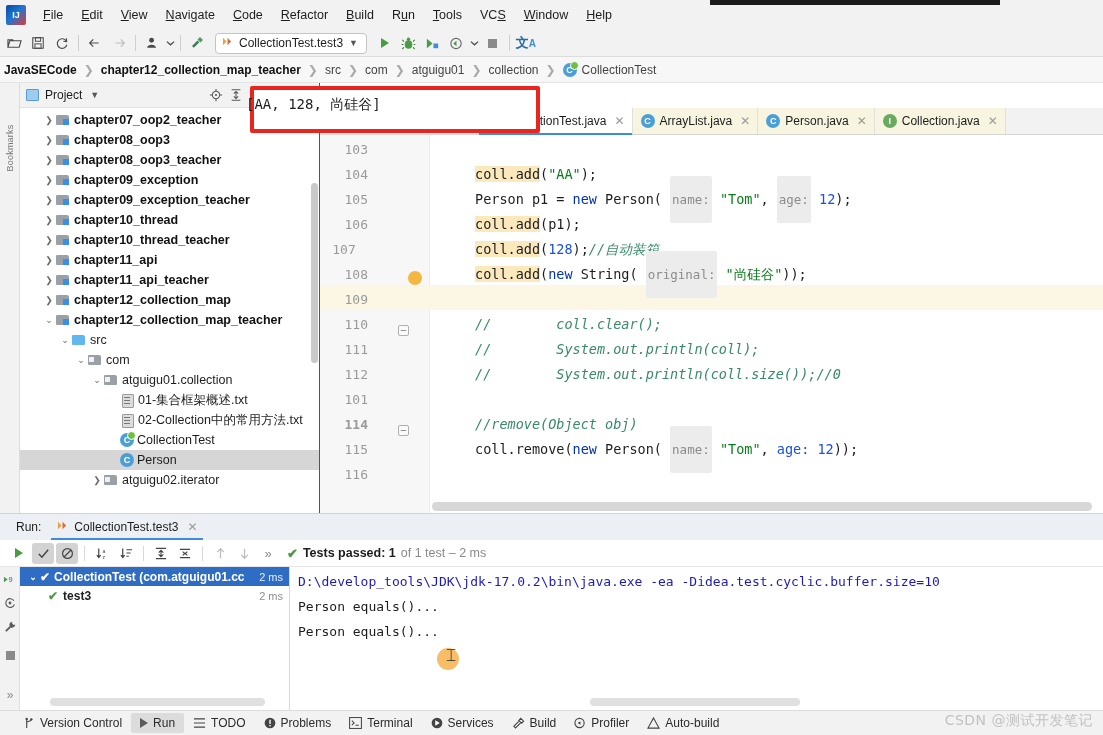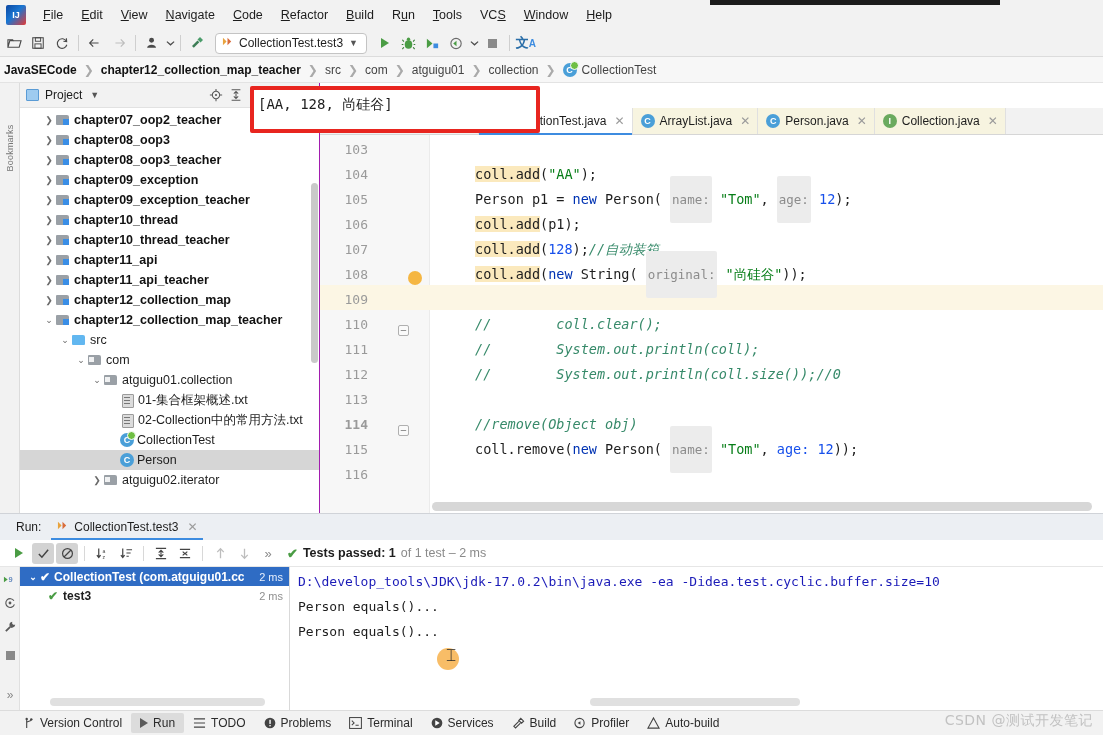--- a/index.html
+++ b/index.html
@@ -287,21 +287,21 @@
     font-size: 13px; color: #1d1d1d; padding: 2px 0 0 8px; overflow: hidden;
   }
   .cline { height: 25px; line-height: 25px; white-space: pre; }
   .cline.path { color: #1b1bb8; }
   .redbox {
     position: absolute; left: 250px; top: 86px; width: 290px; height: 47px;
     border: 4px solid #e8251f; border-radius: 2px; background: #ffffff;
     z-index: 6;
   }
   .redbox-text {
-    position: absolute; left: 258px; top: 96px; z-index: 7;
+    position: absolute; left: 246px; top: 96px; z-index: 7;
     font-family: "DejaVu Sans Mono", monospace; font-size: 14px; color: #1d1d1d;
     white-space: pre;
   }
   .cursor-blob {
     position: absolute; left: 437px; top: 648px; width: 22px; height: 22px;
     border-radius: 50%; background: rgba(247,178,76,.85); z-index: 8;
   }
   .cursor-ibeam {
     position: absolute; left: 446px; top: 645px; z-index: 9;
     color: #2a2a2a; font-size: 17px; font-family: "DejaVu Sans", sans-serif;
@@ -660,33 +660,33 @@
     <div class="fold" style="top:290px">–</div>
     <div id="code-host">
         <div class="lnum" style="top: 2px;">103</div>
         <div class="ln" style="top: 2px; left: 155px;"></div>
         <div class="lnum" style="top: 27px;">104</div>
         <div class="ln" style="top: 27px; left: 155px;"><span class="hl-call">coll.add</span>(<span class="tok-str">"AA"</span>);</div>
         <div class="lnum" style="top: 52px;">105</div>
         <div class="ln" style="top: 52px; left: 155px;">Person p1 = <span class="tok-kw">new</span> Person( <span class="tok-hint">name:</span> <span class="tok-str">"Tom"</span>, <span class="tok-hint">age:</span> <span class="tok-num">12</span>);</div>
         <div class="lnum" style="top: 77px;">106</div>
         <div class="ln" style="top: 77px; left: 155px;"><span class="hl-call">coll.add</span>(p1);</div>
-        <div class="lnum" style="top: 102px;">107</div>
+        <div class="lnum" style="top: 102px; text-align: center;">107</div>
         <div class="ln" style="top: 102px; left: 155px;"><span class="hl-call">coll.add</span>(<span class="tok-num">128</span>);<span class="tok-cmt">//自动装箱</span></div>
         <div class="lnum" style="top: 127px;">108</div>
         <div class="ln" style="top: 127px; left: 155px;"><span class="hl-call">coll.add</span>(<span class="tok-kw">new</span> String( <span class="tok-hint">original:</span> <span class="tok-str">"尚硅谷"</span>));</div>
         <div class="lnum" style="top: 152px;">109</div>
         <div class="ln" style="top: 152px; left: 155px;"></div>
         <div class="lnum" style="top: 177px;">110</div>
         <div class="ln" style="top: 177px; left: 155px;"><span class="tok-cmt">//</span>        <span class="tok-cmt">coll.clear();</span></div>
         <div class="lnum" style="top: 202px;">111</div>
         <div class="ln" style="top: 202px; left: 155px;"><span class="tok-cmt">//</span>        <span class="tok-cmt">System.out.println(coll);</span></div>
         <div class="lnum" style="top: 227px;">112</div>
         <div class="ln" style="top: 227px; left: 155px;"><span class="tok-cmt">//</span>        <span class="tok-cmt">System.out.println(coll.size());//0</span></div>
-        <div class="lnum" style="top: 252px;">113</div>
+        <div class="lnum" style="top: 252px;">101</div>
         <div class="ln" style="top: 252px; left: 155px;"></div>
         <div class="lnum" style="top: 277px; font-weight: bold;">114</div>
         <div class="ln" style="top: 277px; left: 155px;"><span class="tok-cmt">//remove(Object obj)</span></div>
         <div class="lnum" style="top: 302px;">115</div>
         <div class="ln" style="top: 302px; left: 155px;">coll.remove(<span class="tok-kw">new</span> Person( <span class="tok-hint">name:</span> <span class="tok-str">"Tom"</span>, <span class="tok-num">age:</span> <span class="tok-num">12</span>));</div>
         <div class="lnum" style="top: 327px;">116</div>
         <div class="ln" style="top: 327px; left: 155px;"></div>
       </div>
     <div class="ed-hscroll"></div>
   </div>

